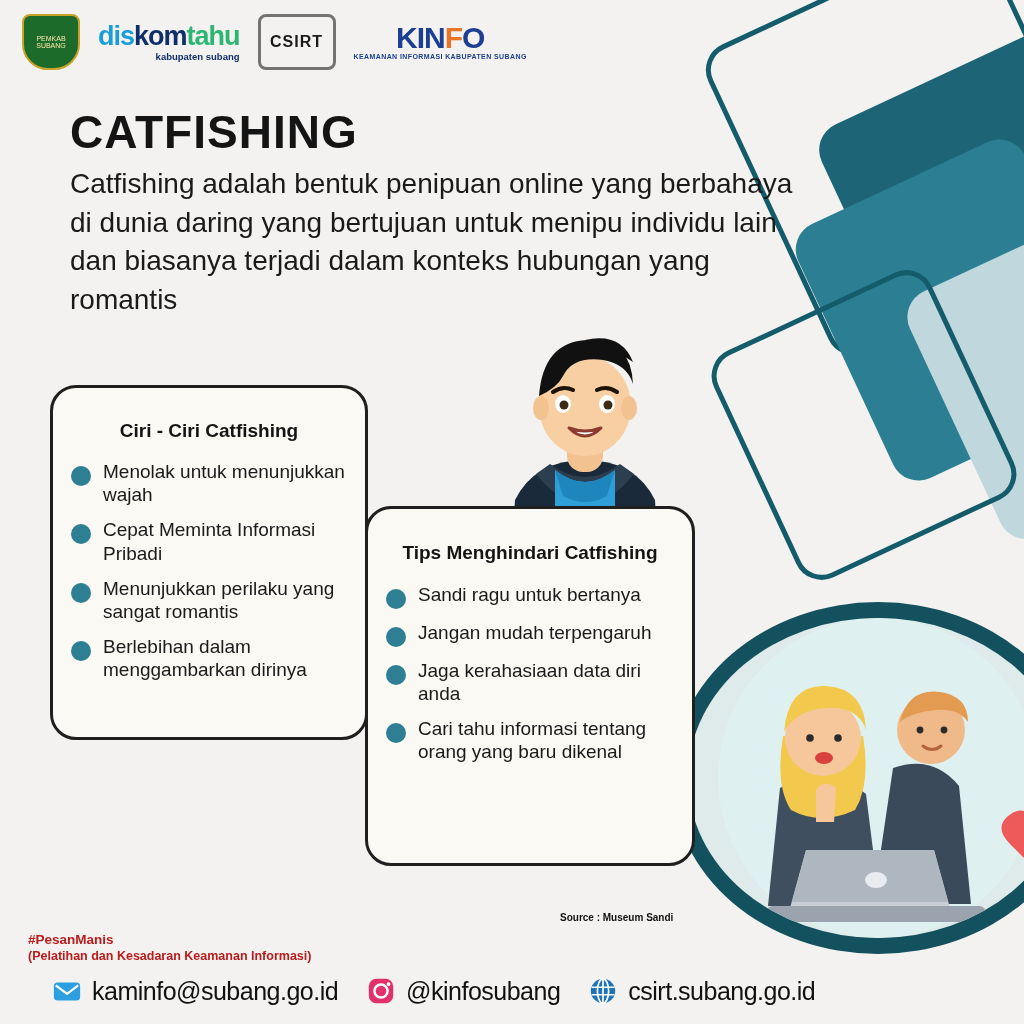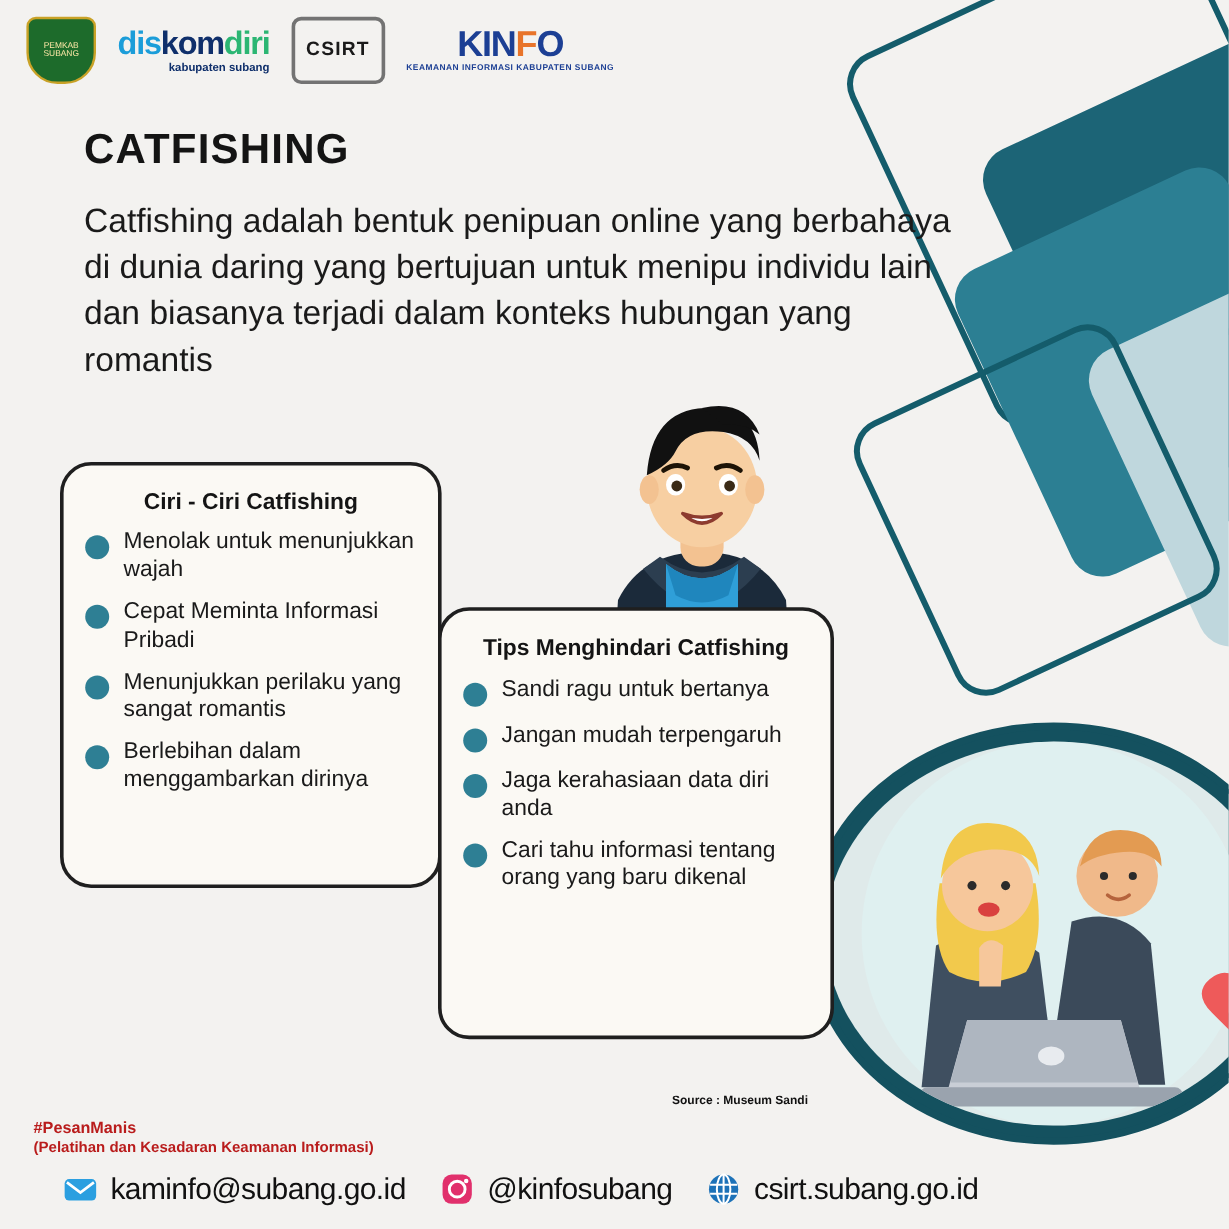--- a/index.html
+++ b/index.html
@@ -99,21 +99,21 @@
   }
   .logo-kinfo .big .orange { color: #e8742a; }
   .logo-kinfo .small {
     font-size: 7px; font-weight: bold; color: #1c3f94; letter-spacing: 0.4px;
   }
 
   
   .title {
     position: absolute;
     top: 105px; left: 70px;
-    font-size: 35px;
+    font-size: 46px;
     font-weight: bold;
     letter-spacing: 1px;
     color: #141414;
   }
   .lead {
     position: absolute;
     top: 165px; left: 70px;
     width: 750px;
     font-size: 28px;
     line-height: 1.38;
@@ -124,21 +124,21 @@
   .card {
     position: absolute;
     background: #fbf9f4;
     border: 3px solid #1f1f1f;
     border-radius: 26px;
     box-sizing: border-box;
   }
   .card-left { top: 385px; left: 50px; width: 318px; height: 355px; }
   .card-right { top: 506px; left: 365px; width: 330px; height: 360px; }
   .card h3 {
-    margin: 0;
+    margin: 12px;
     padding: 20px 22px 6px 22px;
     font-size: 19px;
     font-weight: bold;
     color: #141414;
     text-align: center;
   }
   .card-right h3 { text-align: center; line-height: 1.25; }
   ul.bullets {
     list-style: none;
     margin: 4px 0 0 0;
@@ -210,21 +210,21 @@
   <div class="deco rect-solid deco-r3"></div>
   <div class="deco rect-solid deco-r4"></div>
   <div class="deco rect-outline deco-r5"></div>
 
   <div class="logos">
     <div class="logo-shield">
       <span>PEMKAB SUBANG</span>
     </div>
     <div class="logo-diskominfo">
       <div class="top">
-        <span class="c1">dis</span><span class="c2">kom</span><span class="c3">diri</span>
+        <span class="c1">dis</span><span class="c2">kom</span><span class="c3">tahu</span>
       </div>
       <div class="sub">kabupaten subang</div>
     </div>
     <div class="logo-csirt">
       <span>CSIRT</span>
     </div>
     <div class="logo-kinfo">
       <div class="big">
         <span>K</span><span>IN</span><span class="orange">F</span><span>O</span>
       </div>

